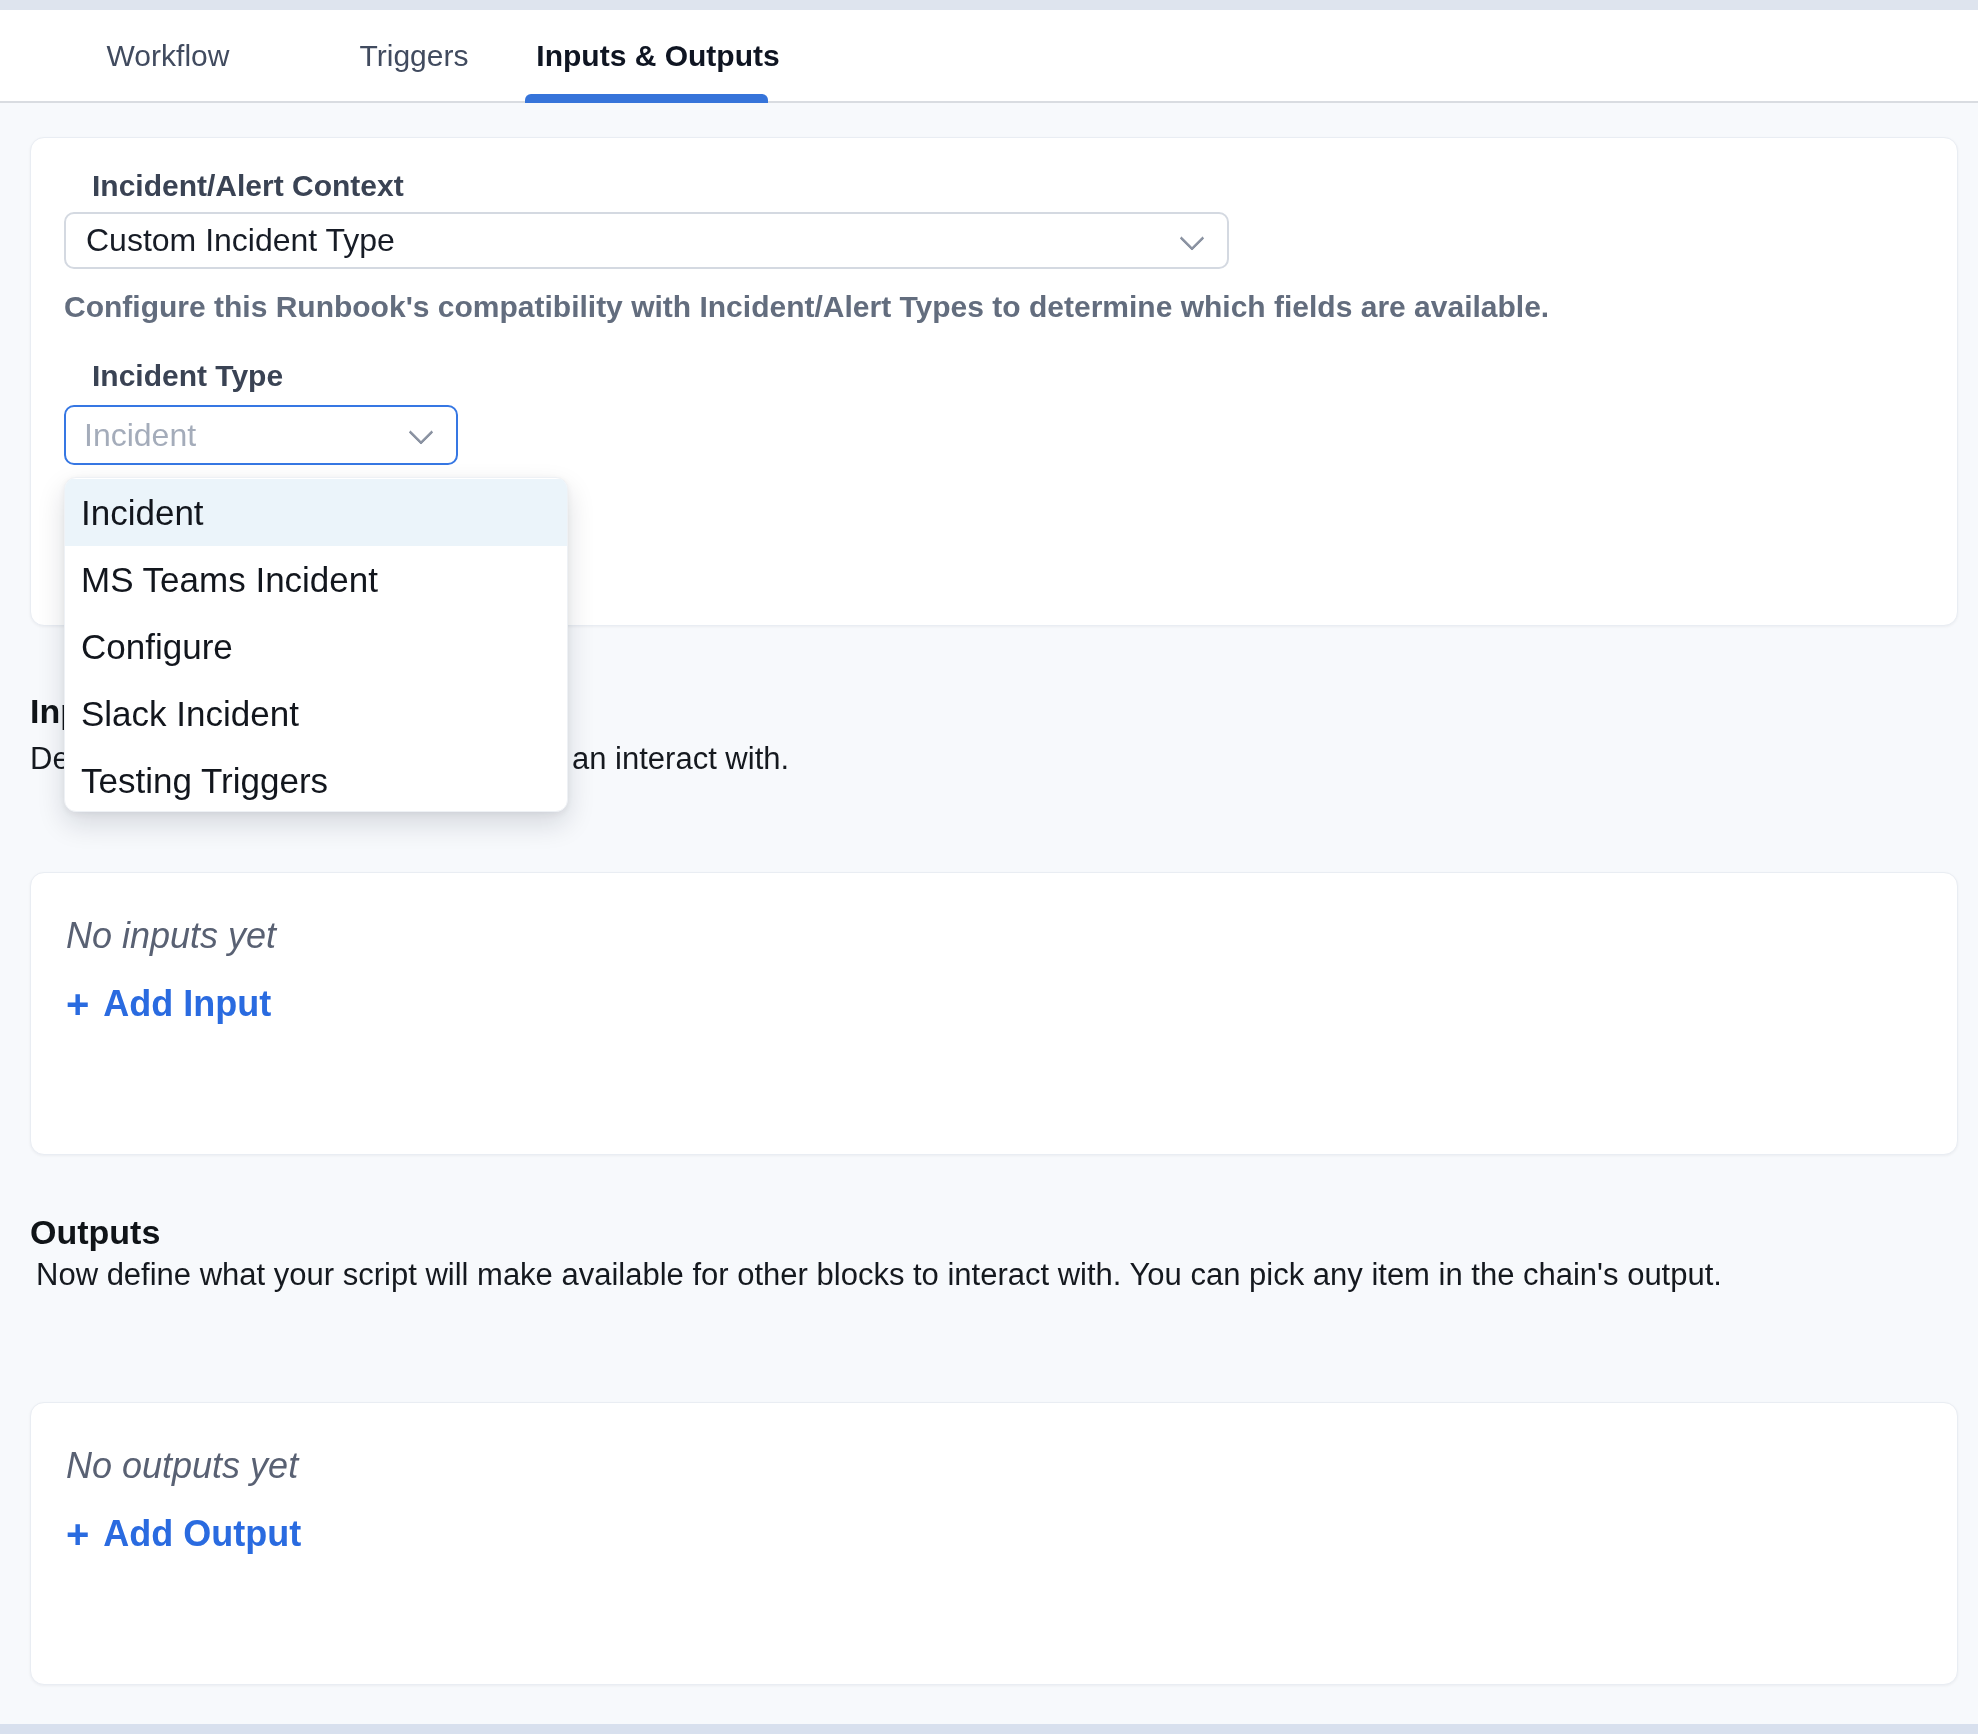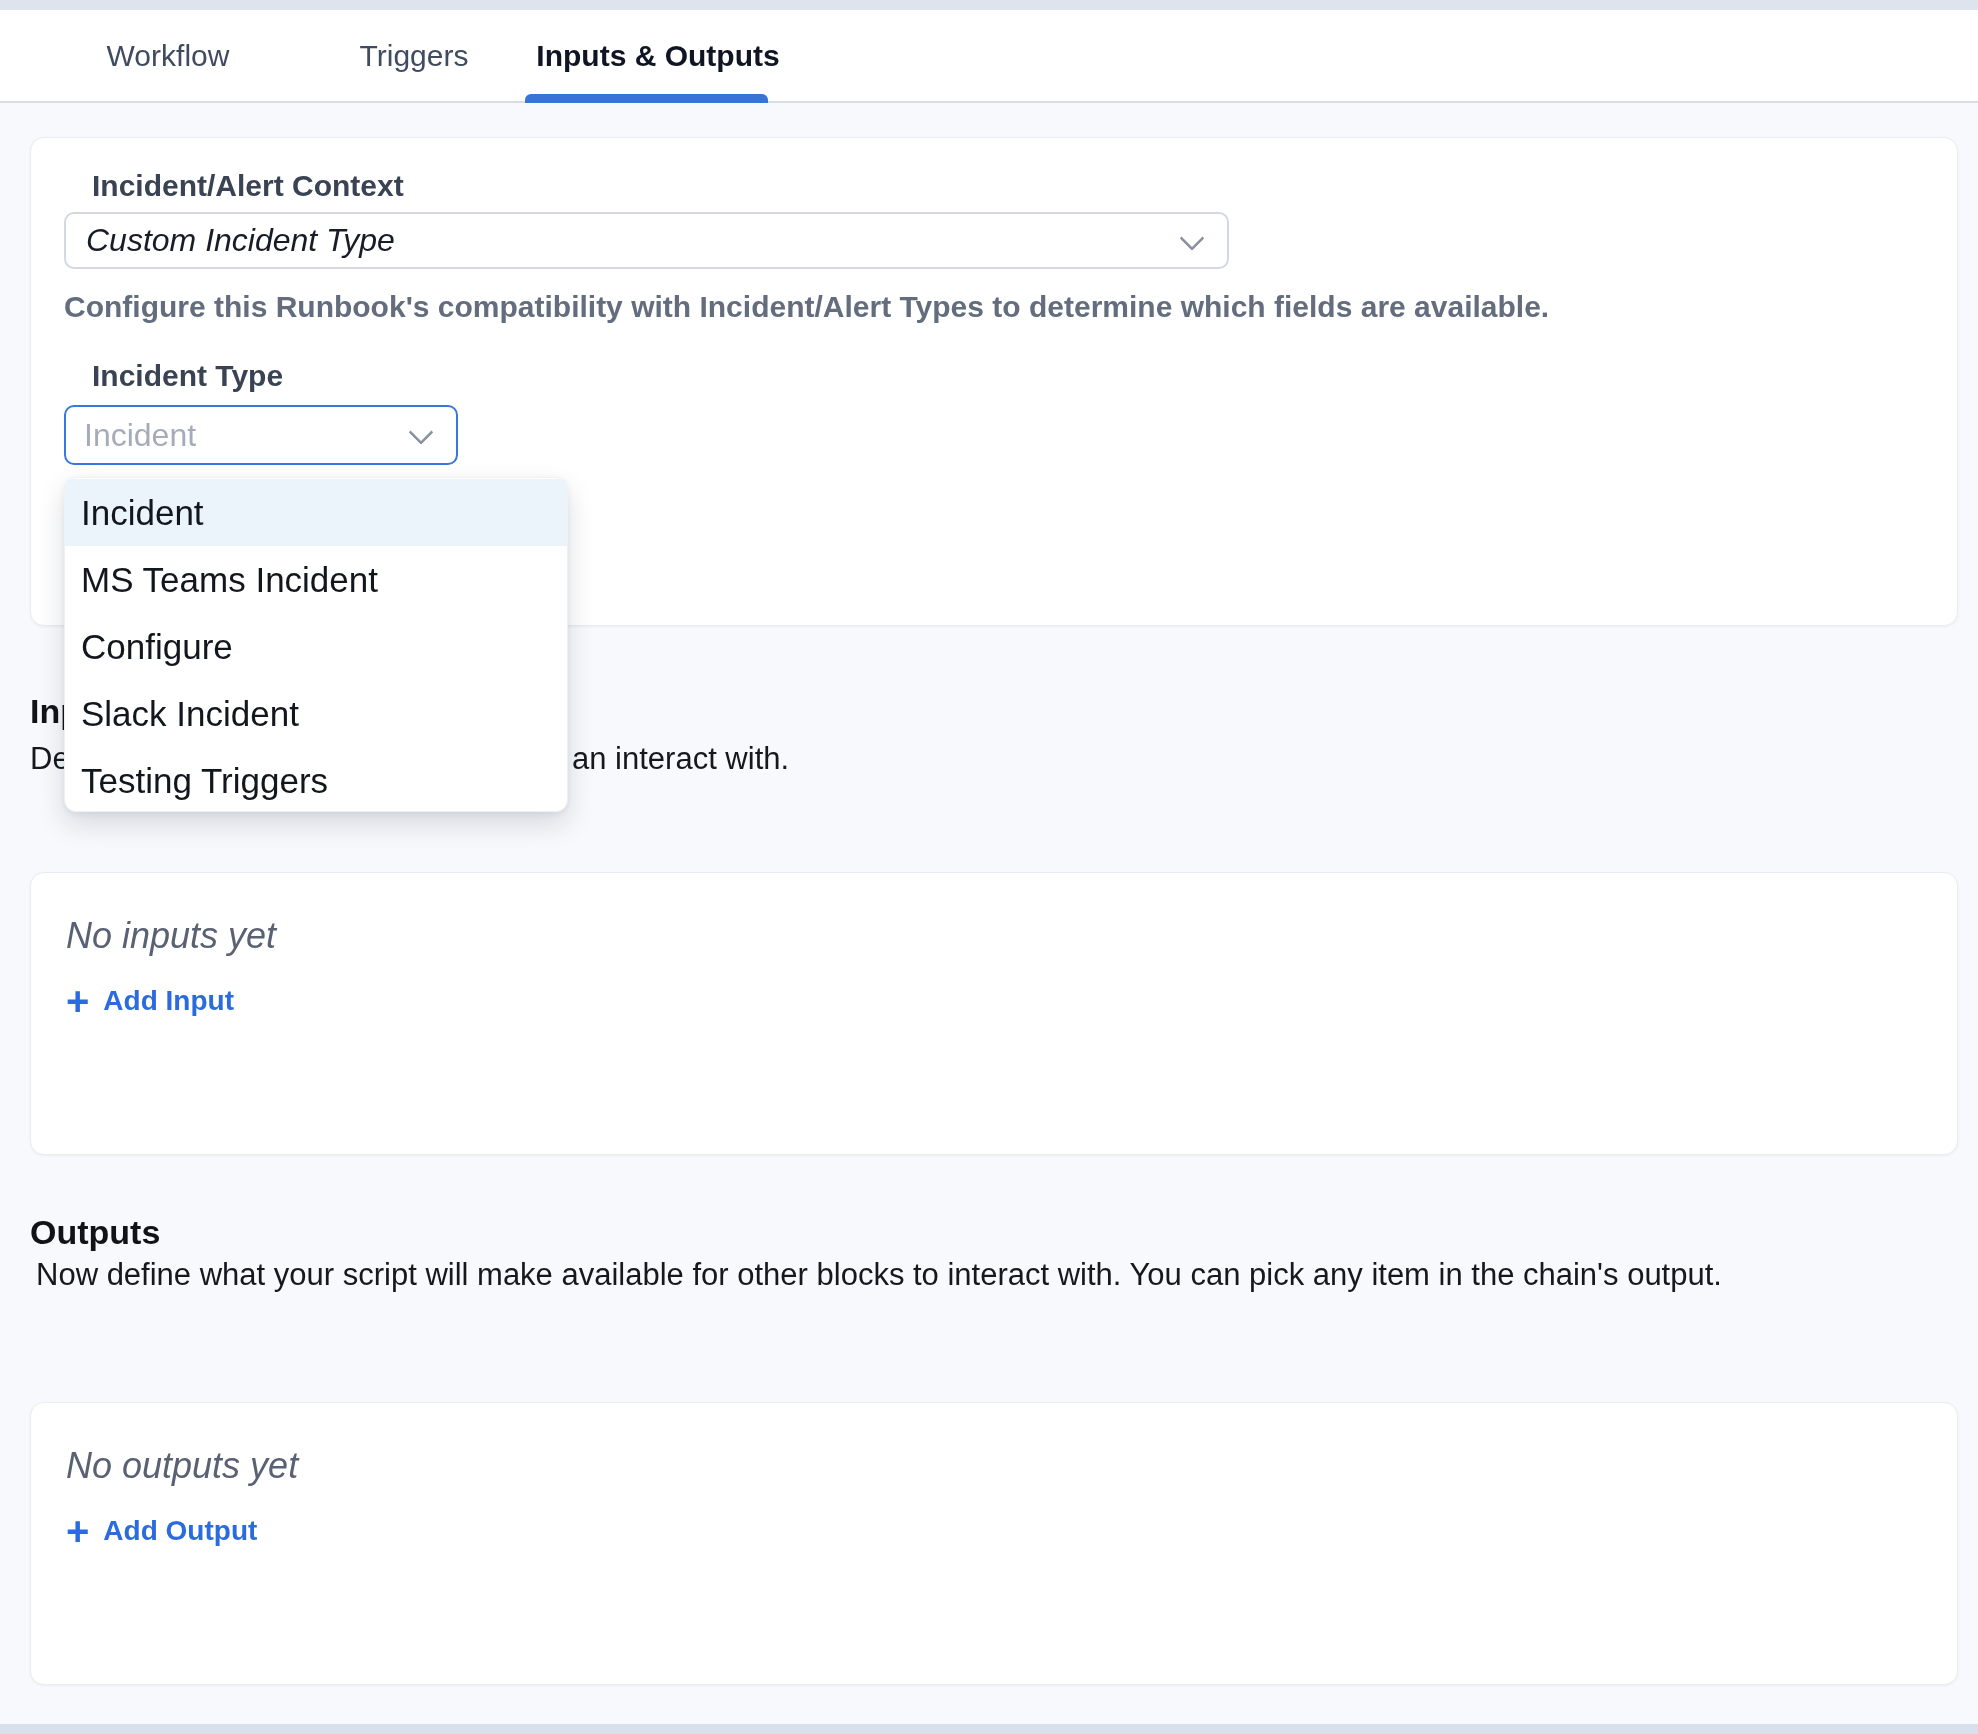--- a/index.html
+++ b/index.html
@@ -28,21 +28,21 @@
     box-shadow:0 1px 3px rgba(16,24,40,0.05); }
   .card-context { top:137px; height:489px; }
   .card-inputs  { top:872px; height:283px; }
   .card-outputs { top:1402px; height:283px; }
 
   .field-label { position:absolute; left:33px; font-size:30px; font-weight:600;
     color:#3a4354; line-height:34px; white-space:nowrap;margin-left:28px; }
 
   .select { position:absolute; left:33px; background:#fff; border-radius:10px;
     display:flex; align-items:center; cursor:pointer; }
-  .select-wide { top:74px; width:1165px; height:57px; border:2px solid #d4d9e1; padding:0 20px;font-style:italic; }
+  .select-wide { top:74px; width:1165px; height:57px; border:2px solid #d4d9e1; padding:0 20px; }
   .select-wide .select-value { font-size:32px; color:#171c26; }
   .select-focused { top:267px; width:394px; height:60px; border:2px solid #3677e3; padding:0 18px; }
   .select-focused .select-value { font-size:32px; color:#a4acba; }
   .chevron { position:absolute; right:26px; top:50%; width:18px; height:18px;
     transform:translateY(-65%) rotate(45deg);
     border-right:3px solid #8b93a2; border-bottom:3px solid #8b93a2; border-radius:2px; }
 
   .helper { position:absolute; left:33px; top:152px; font-size:30px; color:#636d7e;
     line-height:34px; white-space:nowrap;font-weight:bold; }
 
@@ -65,21 +65,21 @@
   .inputs-desc-right { left:572px; top:742px; }
   .outputs-heading { left:30px; top:1215px; }
   .outputs-desc { left:36px; top:1258px; }
 
   
   .empty-text { position:absolute; left:35px; top:42px; font-size:36px; font-style:italic;
     color:#596173; white-space:nowrap; }
   .add-link { position:absolute; left:35px; top:110px; display:flex; align-items:center;
     gap:14px; color:#2a6be0; cursor:pointer; white-space:nowrap; }
   .add-link .plus { font-size:40px; font-weight:700; line-height:36px; }
-  .add-link .add-label { font-size:28px; font-weight:700; }
+  .add-link .add-label { font-size:36px; font-weight:700; }
 </style>
 </head>
 <body>
 
 <div class="page">
   <div class="strip-top"></div>
 
   <div class="tabbar">
     <span class="tab" style="left:168px">Workflow</span>
     <span class="tab" style="left:414px">Triggers</span>

